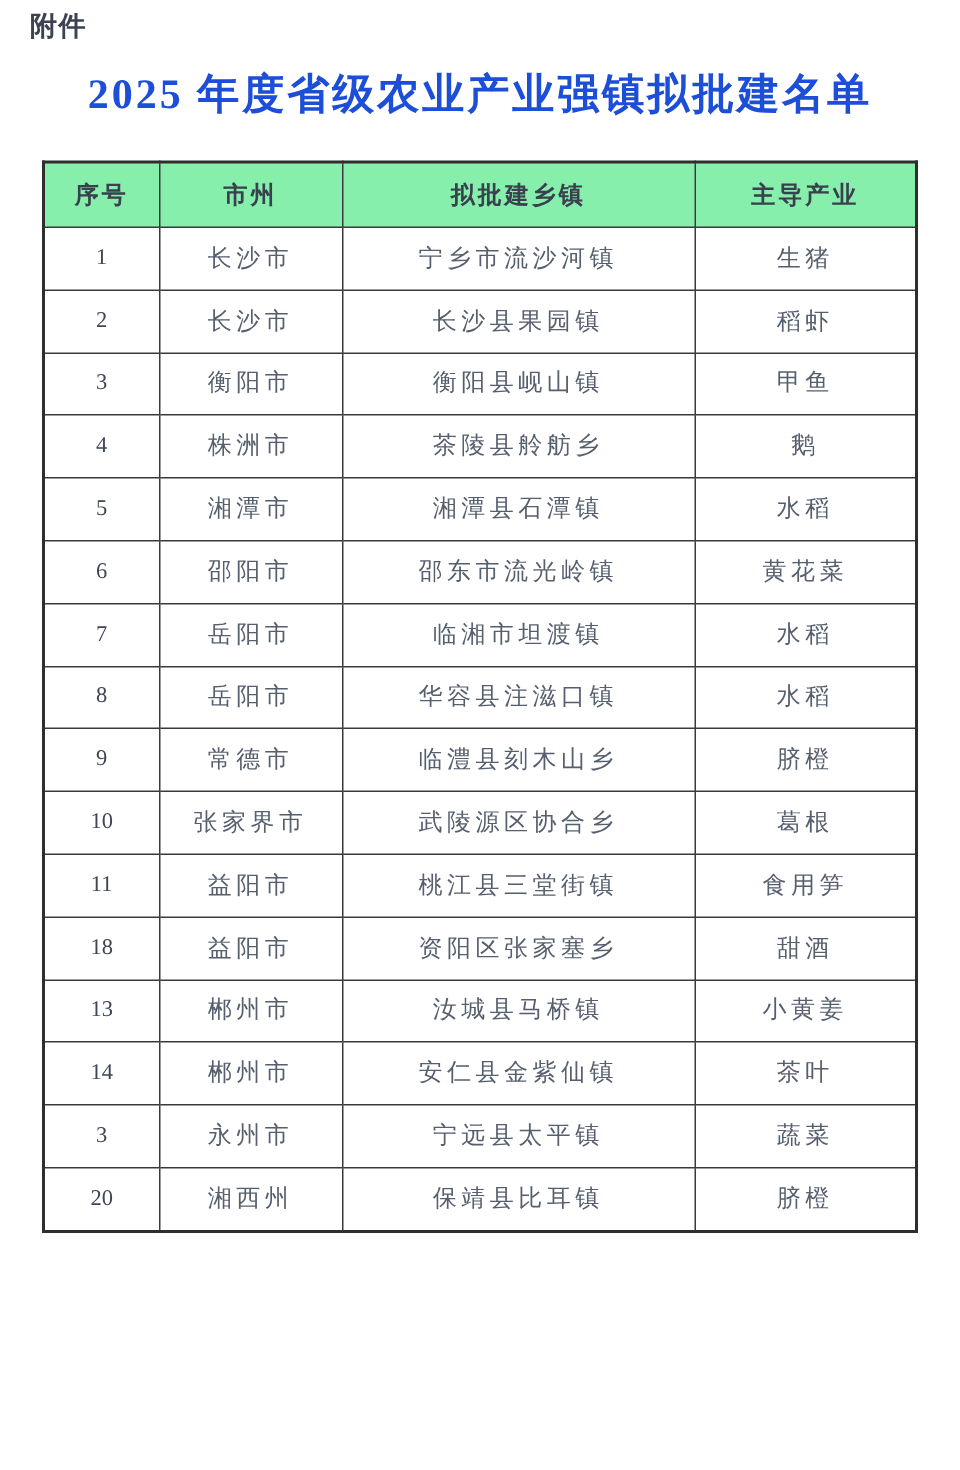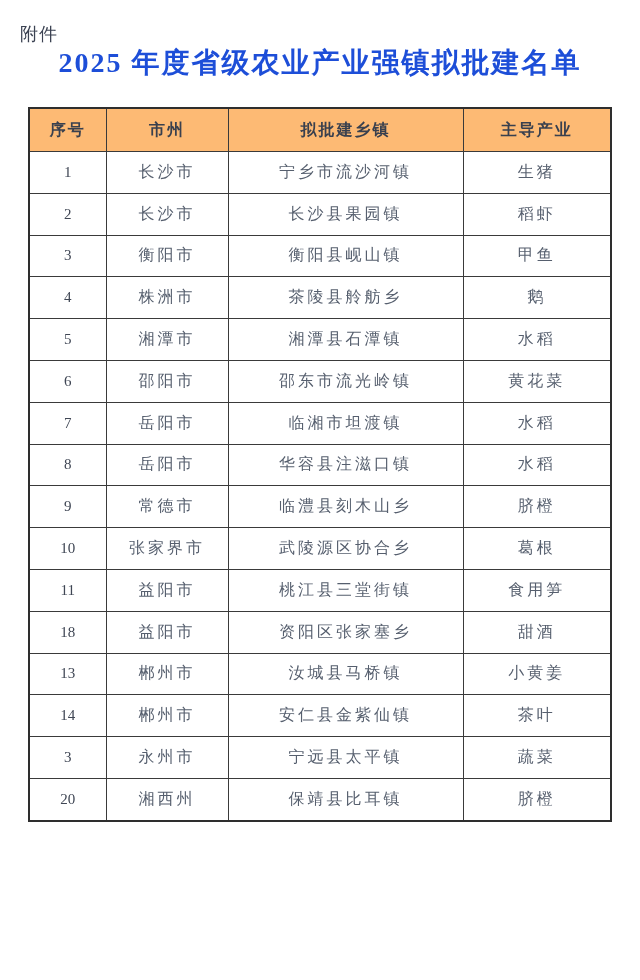--- a/index.html
+++ b/index.html
@@ -13,23 +13,23 @@
   }
   .page {
     position: relative;
     width: 640px;
     height: 980px;
     background: #ffffff;
   }
   .attachment-label {
     position: absolute;
     left: 20px;
-    top: 22px;
+    top: 5px;
     font-size: 18px;
-    font-weight: 400;
+    font-weight: 700;
     color: #3b4252;
     letter-spacing: 1px;
   }
   .doc-title {
     position: absolute;
     left: 0;
     top: 44px;
     width: 640px;
     text-align: center;
     font-size: 28px;
@@ -53,21 +53,21 @@
   table.list col.c4 { width: 148px; }
   table.list th {
     height: 40px;
     border: 1px solid #3a3a3a;
     font-size: 16px;
     font-weight: 700;
     color: #39404e;
     text-align: center;
     vertical-align: middle;
     letter-spacing: 2px;
-    background: #fdba74;
+    background: #86efac;
   }
   table.list td {
     height: 38.8px;
     border: 1px solid #3a3a3a;
     font-size: 16px;
     font-weight: 400;
     color: #565f6e;
     text-align: center;
     vertical-align: middle;
     letter-spacing: 3px;

